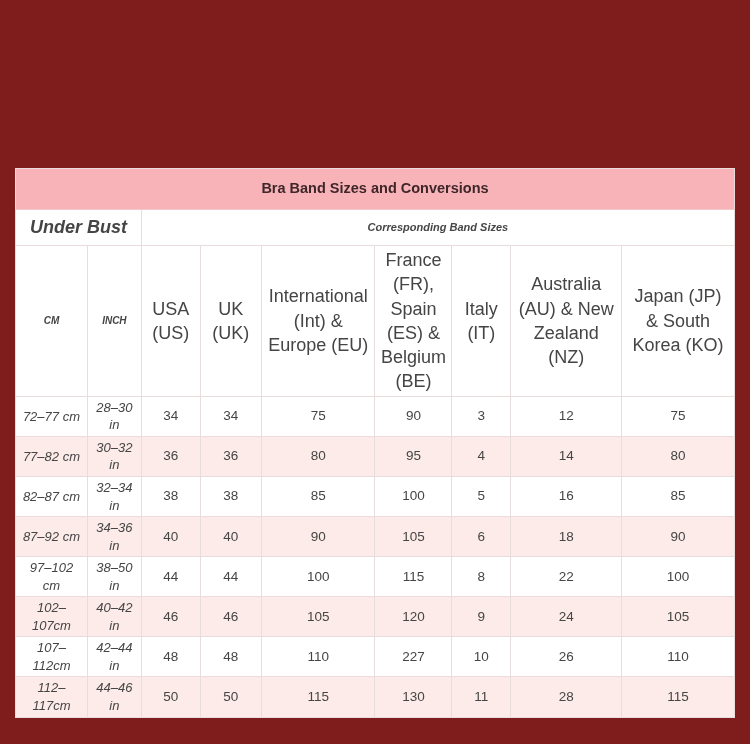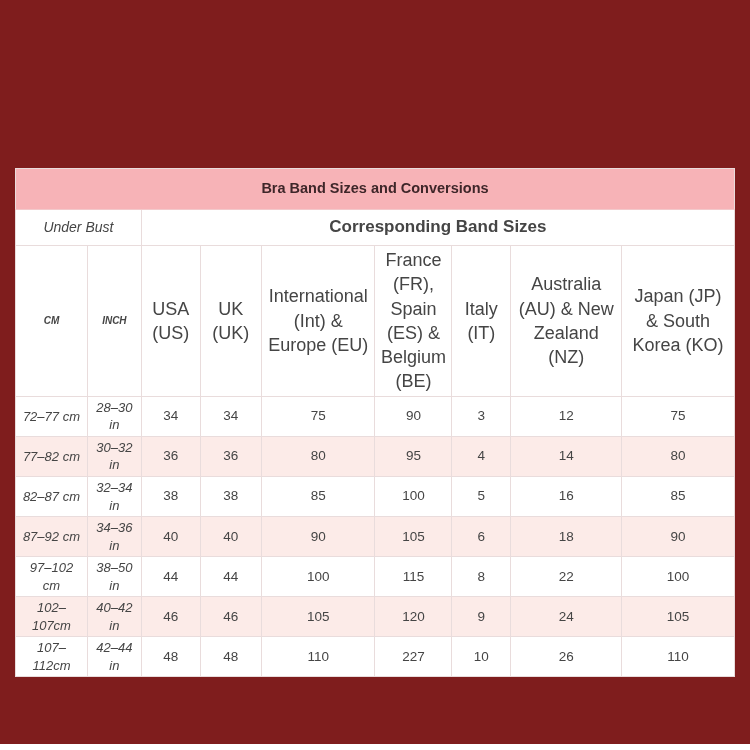--- a/index.html
+++ b/index.html
@@ -48,26 +48,27 @@
     font-size: 14.5px;
     height: 36px;
     border-bottom: 1px solid #f3c9cb;
   }
   tr.group-row th {
     height: 31px;
     background: #ffffff;
   }
   tr.group-row th.under-bust {
     font-style: italic;
-    font-weight: 400;
-    font-size: 14px;
+    font-weight: 700;
+    font-size: 18px;
   }
   tr.group-row th.corresponding {
     font-weight: 600;
-    font-size: 17px;
+    font-size: 11px;
+    font-style: italic;
   }
   tr.col-row th {
     height: 62px;
     background: #ffffff;
     font-size: 18px;
     font-weight: 400;
   }
   tr.col-row th.italic {
     font-style: italic;
     font-weight: 600;
@@ -192,15 +193,26 @@
           <td class="italic">107–112cm</td>
           <td class="italic">42–44 in</td>
           <td>48</td>
           <td>48</td>
           <td>110</td>
           <td>227</td>
           <td>10</td>
           <td>26</td>
           <td>110</td>
         </tr>
+        <tr>
+          <td class="italic">112–117cm</td>
+          <td class="italic">44–46 in</td>
+          <td>50</td>
+          <td>50</td>
+          <td>115</td>
+          <td>130</td>
+          <td>11</td>
+          <td>28</td>
+          <td>115</td>
+        </tr>
       </tbody>
   </table>
 </div>
 
 </body></html>

